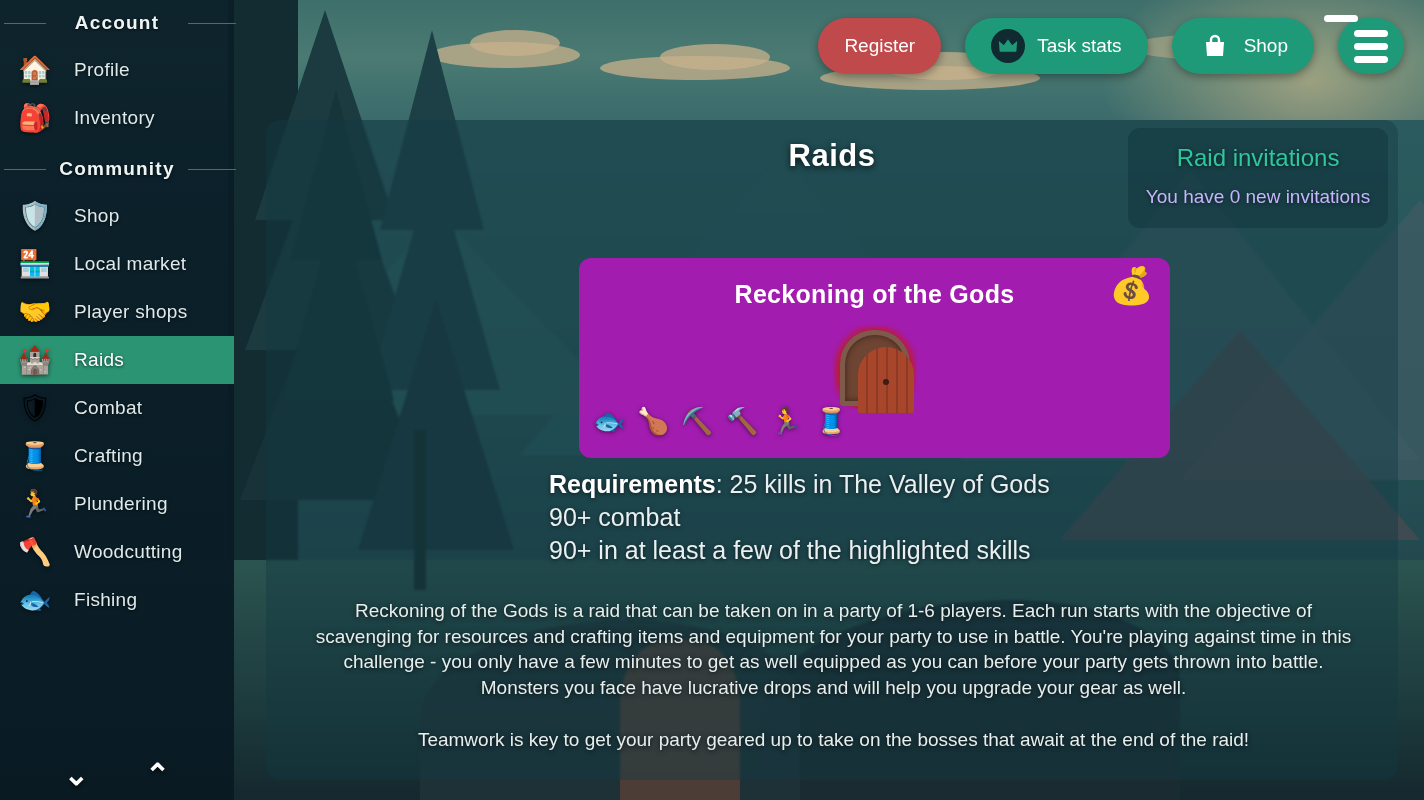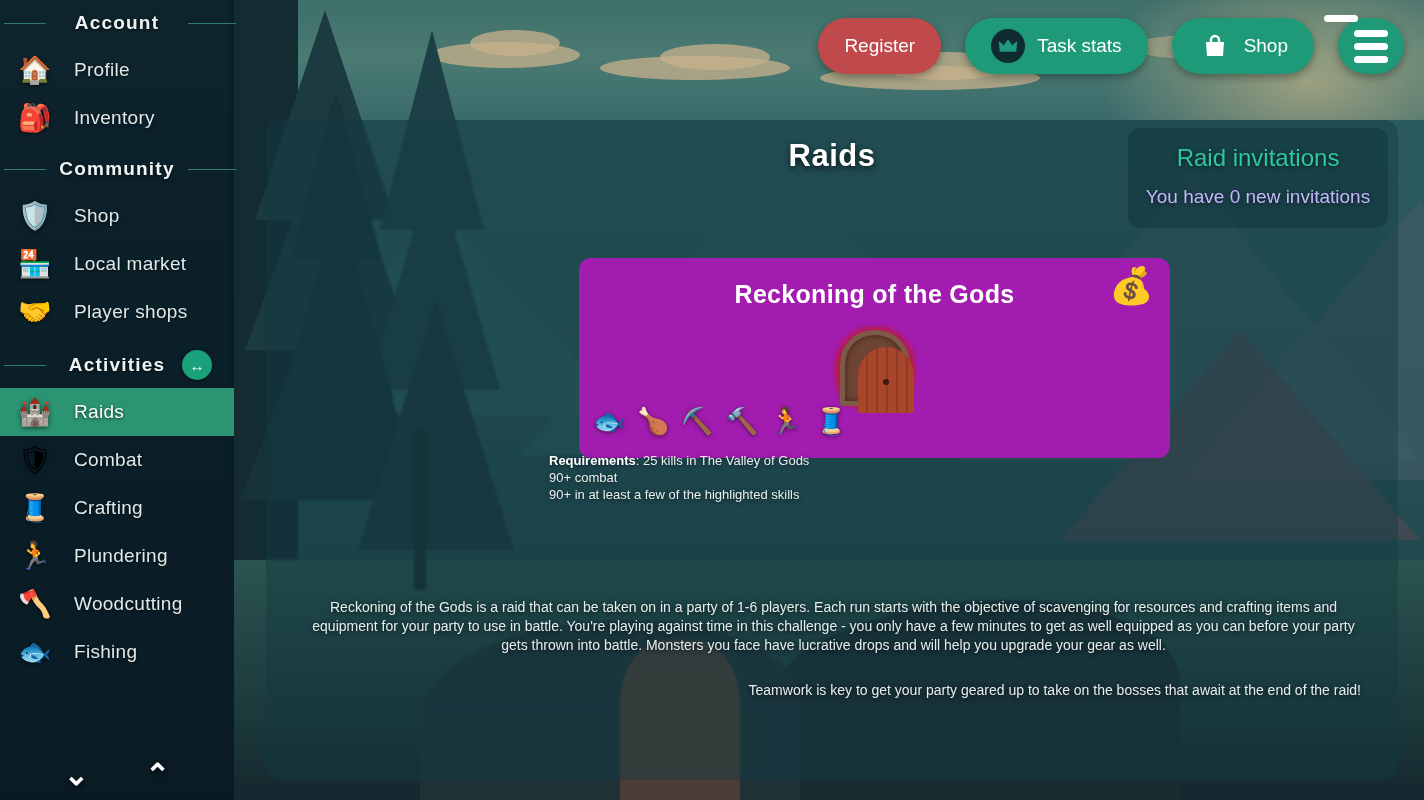--- a/index.html
+++ b/index.html
@@ -168,34 +168,34 @@
     border-radius:50%; background:#3d1c12;
   }
   .skill-row {
     position:absolute; left:14px; top:150px; display:flex; gap:12px;
     font-size:26px; line-height:1;
   }
   .skill-row span { filter:drop-shadow(0 1px 2px rgba(0,0,0,.55)); }
 
   
   .reqs {
-    position:absolute; left:283px; top:332px; width:800px;
-    color:#e9f0f1; font-size:13px; line-height:1.32;
+    position:absolute; left:283px; top:348px; width:800px;
+    color:#e9f0f1; font-size:25px; line-height:1.32;
     text-shadow:0 1px 4px rgba(0,0,0,.6);
   }
   .reqs b { font-weight:bold; color:#ffffff; }
   .reqs .spaced { margin-top:8px; }
 
   
   .desc {
     position:absolute; left:40px; top:478px; width:1055px; text-align:center;
-    color:#e6eeee; font-size:14px; line-height:1.35;
+    color:#e6eeee; font-size:19px; line-height:1.35;
     text-shadow:0 1px 5px rgba(0,0,0,.8);
   }
-  .desc p + p { margin-top:26px;text-align:right; }
+  .desc p + p { margin-top:26px; }
 </style>
 </head>
 <body>
 
 <div id="app">
 
   <div class="bg">
     <div class="sky"></div>
     <div class="sky-glow"></div>
 
@@ -259,25 +259,20 @@
     </div>
     <div class="side-item">
       <span class="ic">🏪</span>
       <span class="lbl">Local market</span>
     </div>
     <div class="side-item">
       <span class="ic">🤝</span>
       <span class="lbl">Player shops</span>
     </div>
 
-    <div class="side-group-head" style="margin-top:6px;">
-      <span class="hr-left"></span>
-      <span class="gl-label">Activities</span>
-      <span class="collapse-btn">↔</span>
-    </div>
     <div class="side-item active">
       <span class="ic">🏰</span>
       <span class="lbl">Raids</span>
     </div>
     <div class="side-item">
       <span class="ic">🛡</span>
       <span class="lbl">Combat</span>
     </div>
     <div class="side-item">
       <span class="ic">🧵</span>

